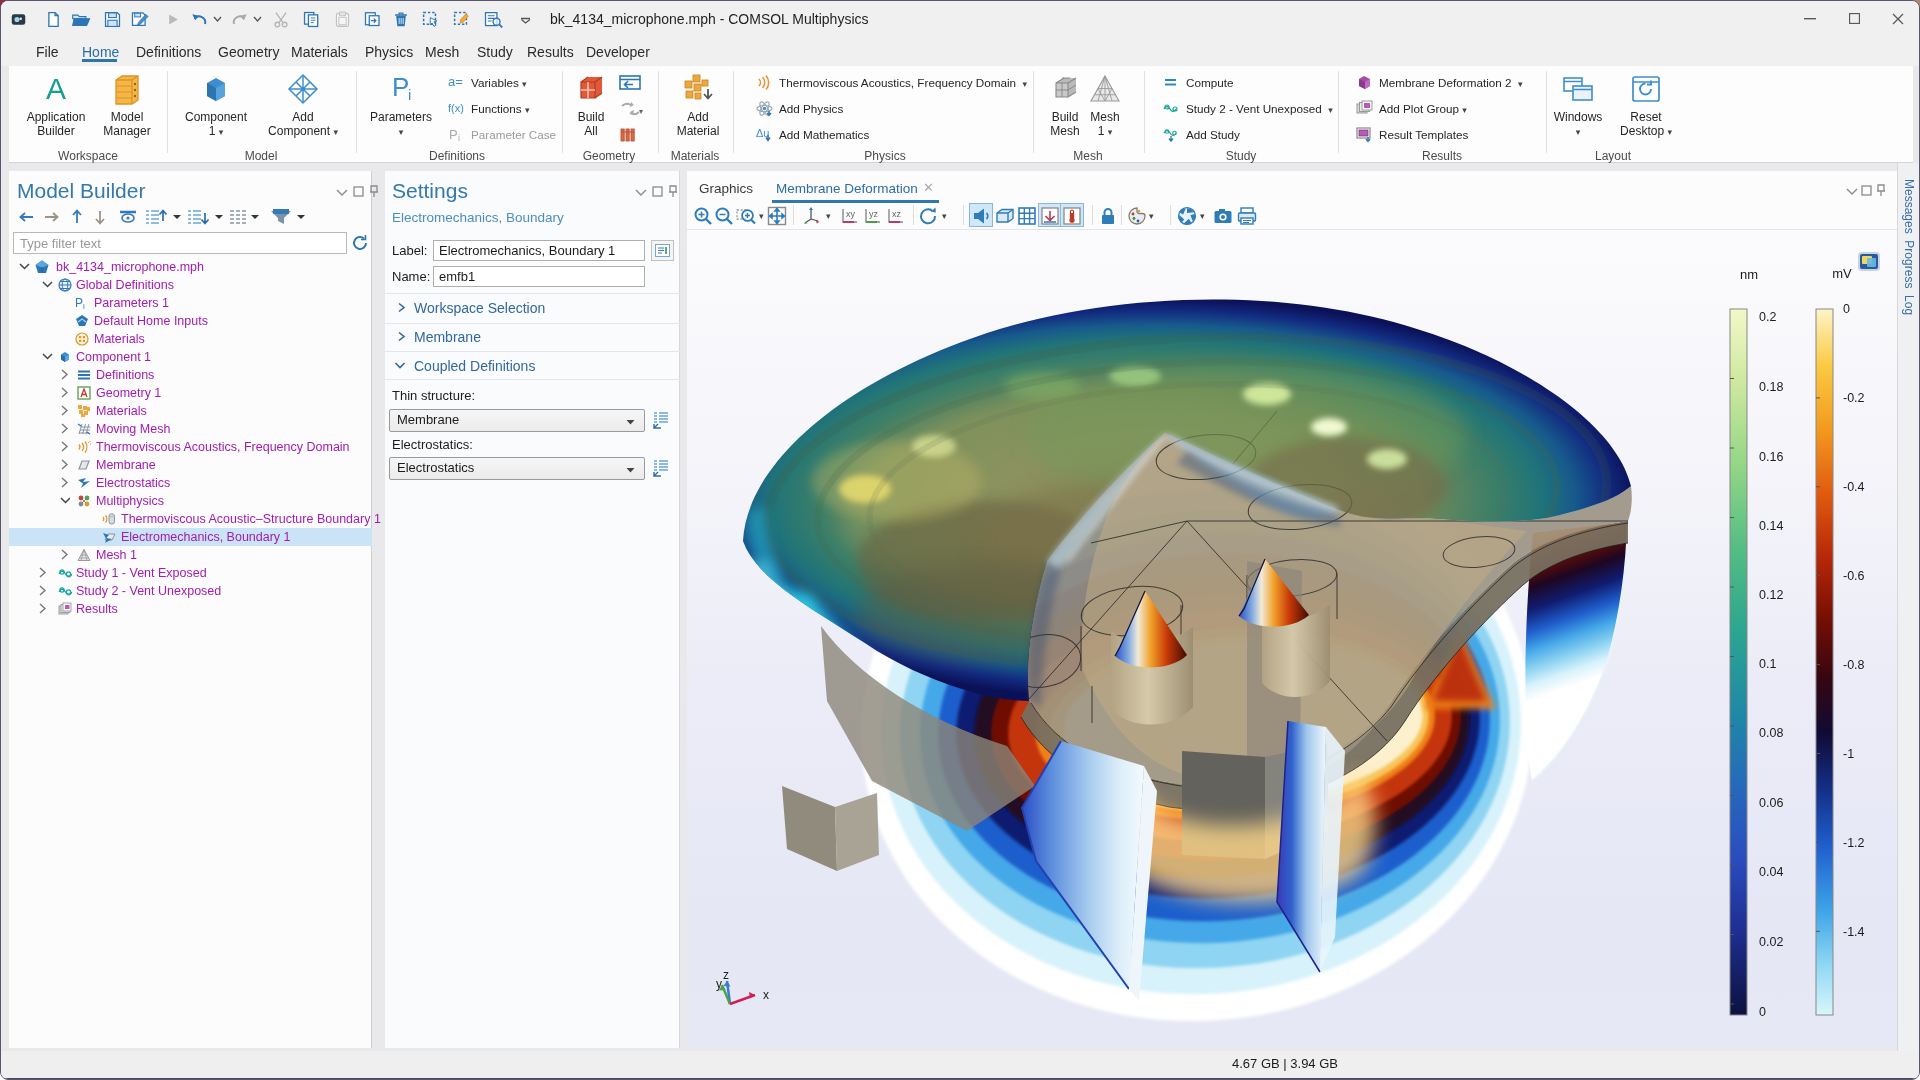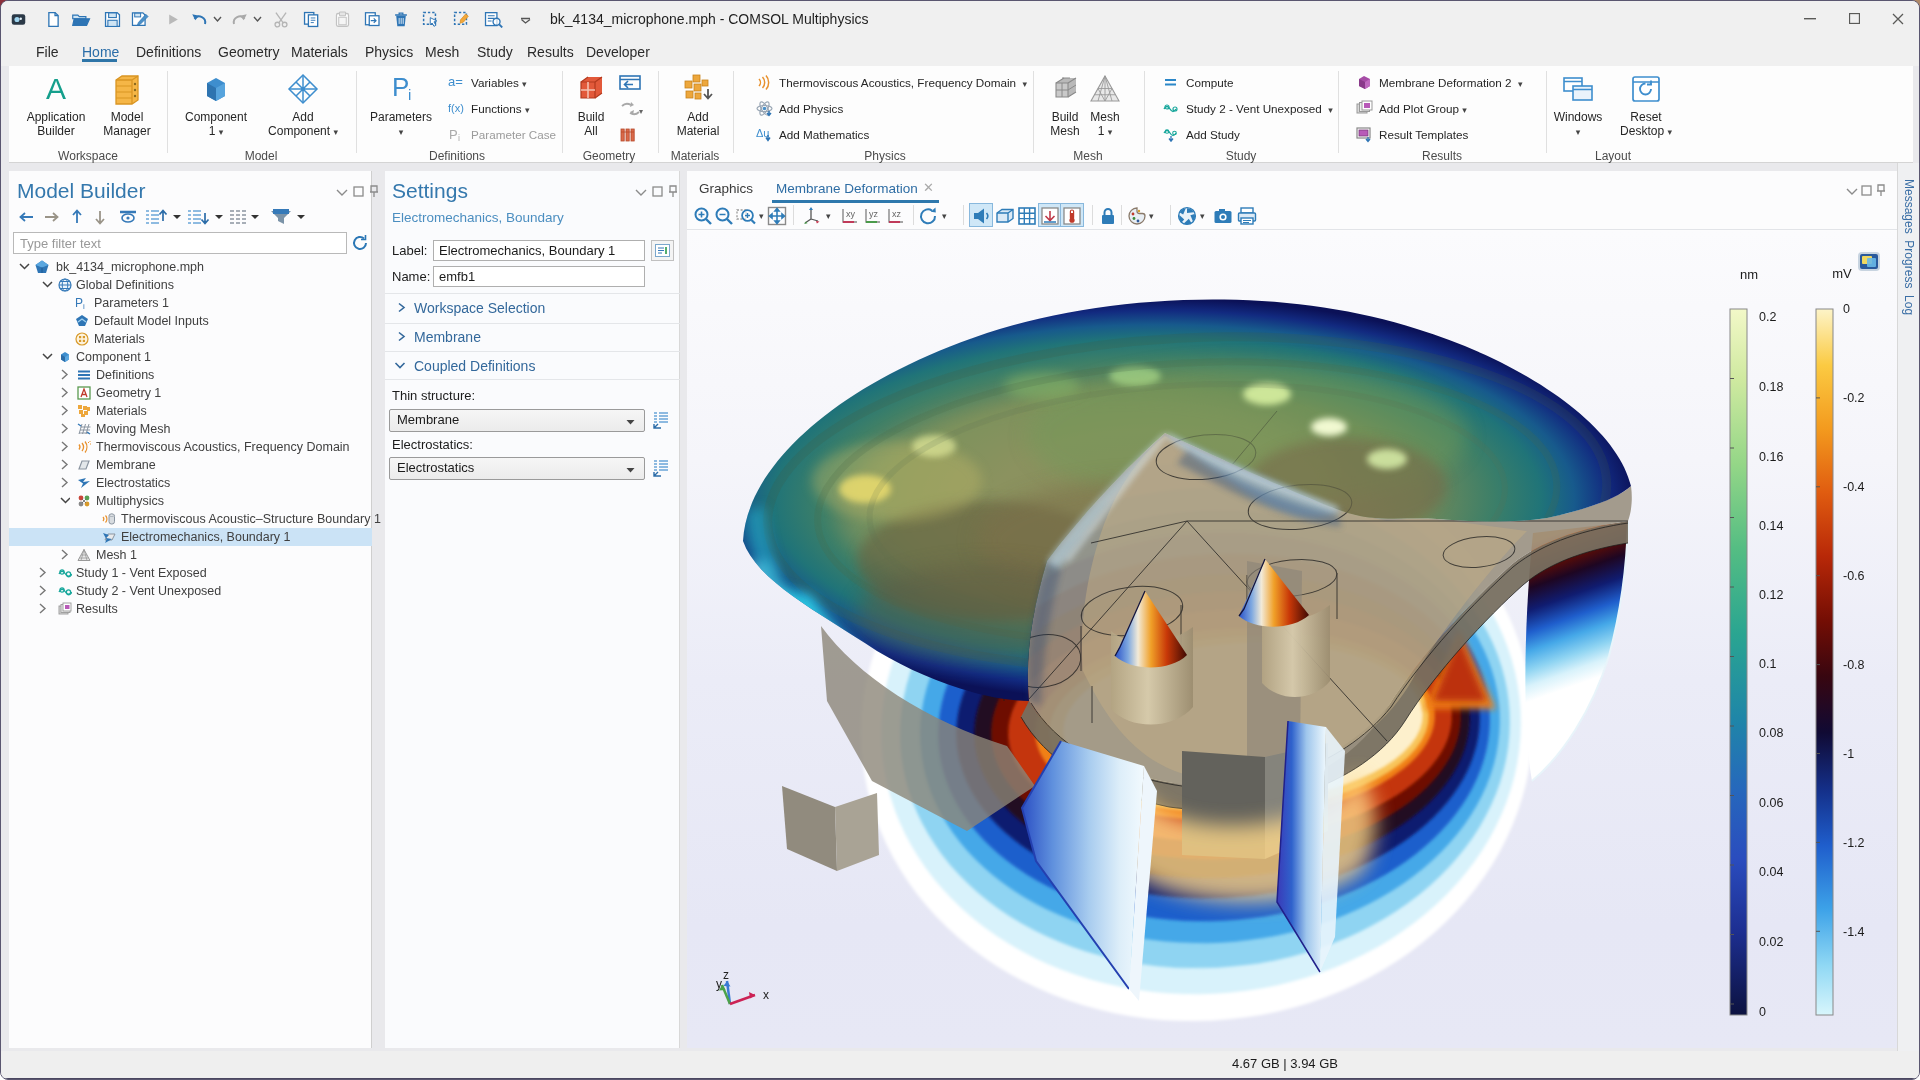--- a/index.html
+++ b/index.html
@@ -25,21 +25,21 @@
 .gray { color:#9b9b9b; }
 .chev { color:#444; font-size:9px; }
 
 #mainbg { position:absolute; left:0; top:162px; width:1920px; height:888px; background:#e9e9ec; }
 #modelbuilder { position:absolute; left:8px; top:170px; width:363px; height:877px; background:#fcfcfd; border-right:1px solid #cfcfcf; }
 #settings { position:absolute; left:384px; top:170px; width:295px; height:877px; background:#fafbfd; border-right:1px solid #d8d8d8; }
 #graphics { position:absolute; left:686px; top:170px; width:1210px; height:877px; background:#fcfcfd;text-align:center; }
 #sidebar { position:absolute; left:1896px; top:162px; width:23px; height:888px; background:#eff0f2; border-left:1px solid #d8d8d8; }
 .paneltitle { font-size:21px; color:#3478ad; }
 
-.trow { position:absolute; left:0; width:363px; height:18px; font-size:12.5px; color:#404040; white-space:nowrap; }
+.trow { position:absolute; left:0; width:363px; height:18px; font-size:12.5px; color:#a21caf; white-space:nowrap; }
 .trow .lbl { position:absolute; top:2px; }
 .trow .ticon { position:absolute; top:2px; width:14px; height:14px; }
 .trow .tchev { position:absolute; top:2px; font-size:10px; color:#555; }
 .selrow { background:#cbe3f6; }
 
 .sect { position:absolute; left:0; width:295px; height:22px; font-size:14px; color:#33689b; }
 .slabel { position:absolute; font-size:13px; color:#1b1b1b; }
 .sinput { position:absolute; background:#fff; border:1px solid #afafaf; font-size:13px; color:#1b1b1b; padding:2px 5px; }
 .scombo { position:absolute; background:linear-gradient(#f6f6f6,#ebebeb); border:1px solid #9a9a9a; border-radius:2px; font-size:13px; color:#1b1b1b; padding:2px 7px; }
 .gticon { position:absolute; top:3px; width:20px; height:20px; }
@@ -416,21 +416,21 @@
           <text x="0" y="11" font-size="12" fill="#3579b8" font-family="Liberation Sans">P</text>
           <text x="8" y="13" font-size="8" fill="#3579b8">i</text>
         </svg>
         <span class="lbl" style="left:85px">Parameters 1</span>
       </div>
     <div class="trow" style="top:141px">
         <svg class="ticon" style="left:66px" viewBox="0 0 14 14">
           <path d="M7 1 L13 5 L10 12 H4 L1 5 z" fill="#2e75b5"></path>
           <path d="M3 8 l4 -3 l4 3" stroke="#9fd0f0" stroke-width="1.4" fill="none"></path>
         </svg>
-        <span class="lbl" style="left:85px">Default Model Inputs</span>
+        <span class="lbl" style="left:85px">Default Home Inputs</span>
       </div>
     <div class="trow" style="top:159px">
         <svg class="ticon" style="left:66px" viewBox="0 0 14 14">
           <circle cx="7" cy="7" r="6" fill="#fdf2dc" stroke="#d89a2b" stroke-width="1.2"></circle>
           <g fill="#d89a2b">
             <rect x="4" y="4" width="2.2" height="2.2"></rect>
             <rect x="7.8" y="4" width="2.2" height="2.2"></rect>
             <rect x="4" y="7.8" width="2.2" height="2.2"></rect>
             <rect x="7.8" y="7.8" width="2.2" height="2.2"></rect>
           </g>

